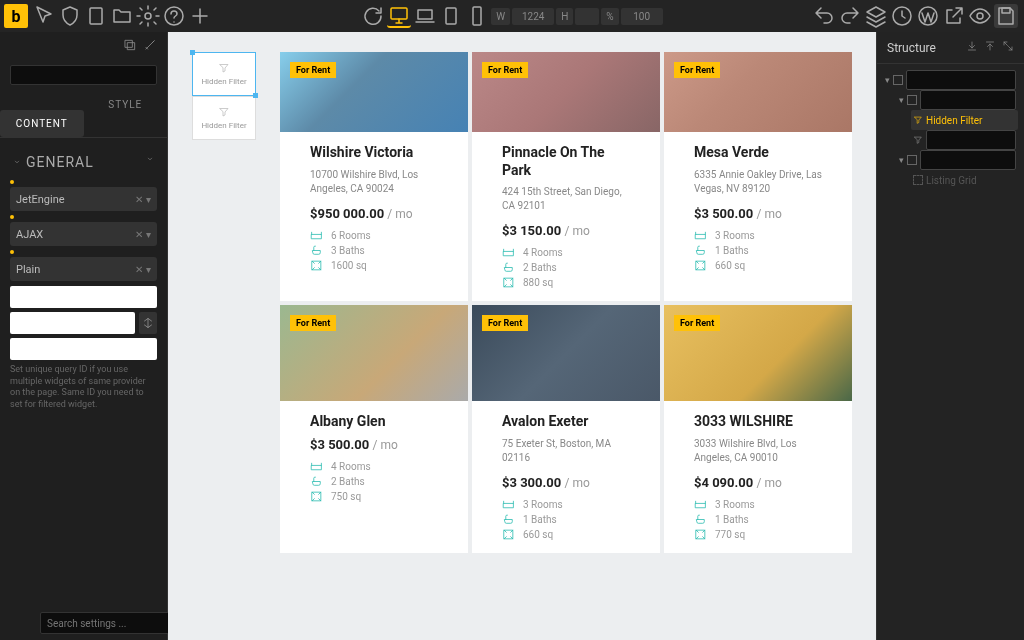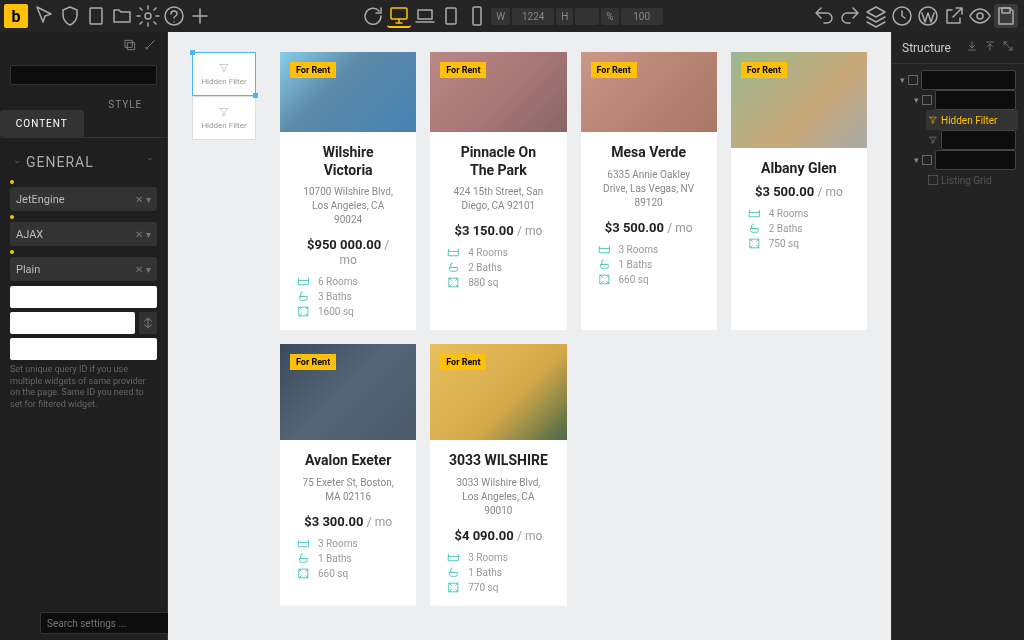--- a/index.html
+++ b/index.html
@@ -50,36 +50,36 @@
   .canvas-inner { padding:20px 24px; display:flex; gap:24px; align-items:flex-start;}
 
   .filter-stack { display:flex; flex-direction:column;}
   .hidden-filter { width:64px; height:44px; background:#fff; border:1px solid #ddd; display:flex; flex-direction:column; align-items:center; justify-content:center; gap:3px; font-size:8px; color:#999; cursor:pointer;}
   .hidden-filter.selected { border:1px solid #4db6f0; position:relative;}
   .hidden-filter.selected::before,.hidden-filter.selected::after{content:'';position:absolute;width:5px;height:5px;background:#4db6f0;}
   .hidden-filter.selected::before{top:-3px;left:-3px;}
   .hidden-filter.selected::after{bottom:-3px;right:-3px;}
   .hidden-filter svg { width:12px;height:12px;stroke:#bbb;}
 
-  .grid { flex:1; display:grid; grid-template-columns: repeat(4, 1fr); gap:14px; max-width:600px;text-align:center;}
+  .grid { flex:1; display:grid; grid-template-columns: repeat(3, 1fr); gap:4px; max-width:600px;}
   .card { background:#fff; overflow:hidden; font-size:12px; color:#333;}
   .card-img { height:80px; position:relative; background-size:cover; background-position:center;}
   .card-img.tall { height:96px;}
   .badge-rent { position:absolute; top:10px; left:10px; background:#ffc107; color:#000; font-size:9px; font-weight:bold; padding:3px 6px;}
-  .card-body { padding:12px 17px;}
+  .card-body { padding:12px 30px;}
   .card-title { font-weight:700; font-size:14px; color:#222; margin-bottom:6px; line-height:1.25;}
   .card-addr { color:#888; font-size:10px; line-height:1.4; margin-bottom:10px;}
   .card-price { font-weight:700; font-size:13px; color:#222;}
   .card-price .per { font-weight:400; color:#999; font-size:12px;}
   .card-stats { margin-top:8px; display:flex; flex-direction:column; gap:2px;}
   .stat { display:flex; align-items:center; gap:8px; color:#999; font-size:10px;}
   .stat svg { width:13px;height:13px; stroke:#2dbdb2; fill:none; stroke-width:1.5;}
 
   
-  .sidebar-right { width:133px; background:#232323; border-left:1px solid #333; display:flex; flex-direction:column;}
+  .sidebar-right { width:148px; background:#232323; border-left:1px solid #333; display:flex; flex-direction:column;}
   .sr-head { display:flex; align-items:center; padding:8px 10px; border-bottom:1px solid #333;}
   .sr-head .title { font-size:12px; color:#ccc; flex:1;}
   .sr-head .ic { color:#888; font-size:11px; margin-left:6px; cursor:pointer;}
   .sr-tree { padding:6px 6px; font-size:10px; color:#999;}
   .tree-row { display:flex; align-items:center; gap:3px; height:20px; padding:0 2px; border-radius:2px;}
   .tree-row.input { background:#0d0d0d; border:1px solid #444; color:#666; padding:0 4px;}
   .tree-row.hl { background:#333; color:#ffc107;}
   .tree-row.dim { color:#555;}
   .indent-1 { margin-left:14px;}
   .indent-2 { margin-left:28px;}

